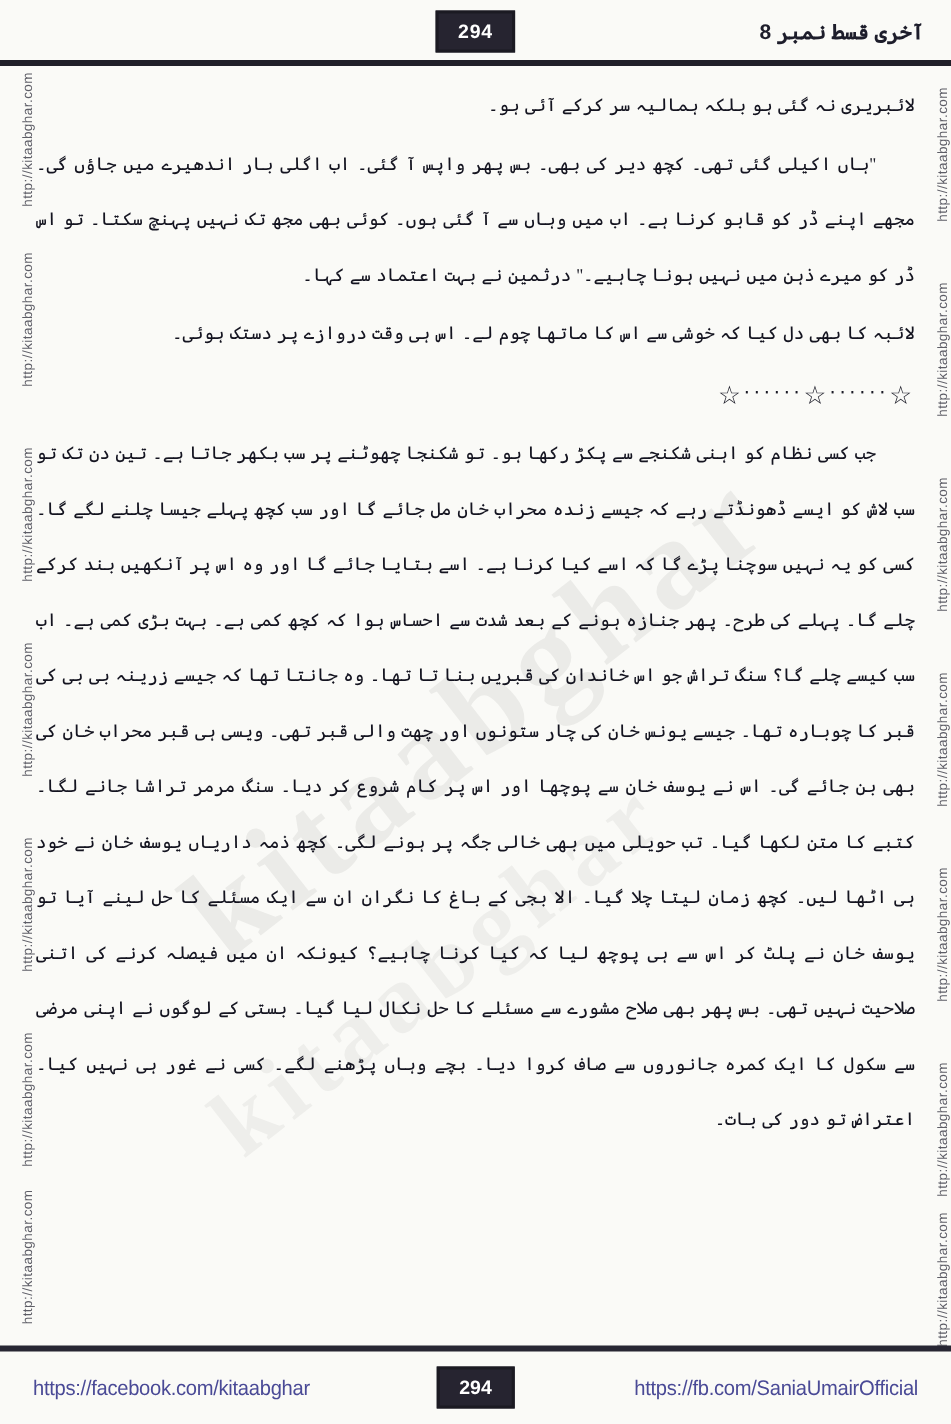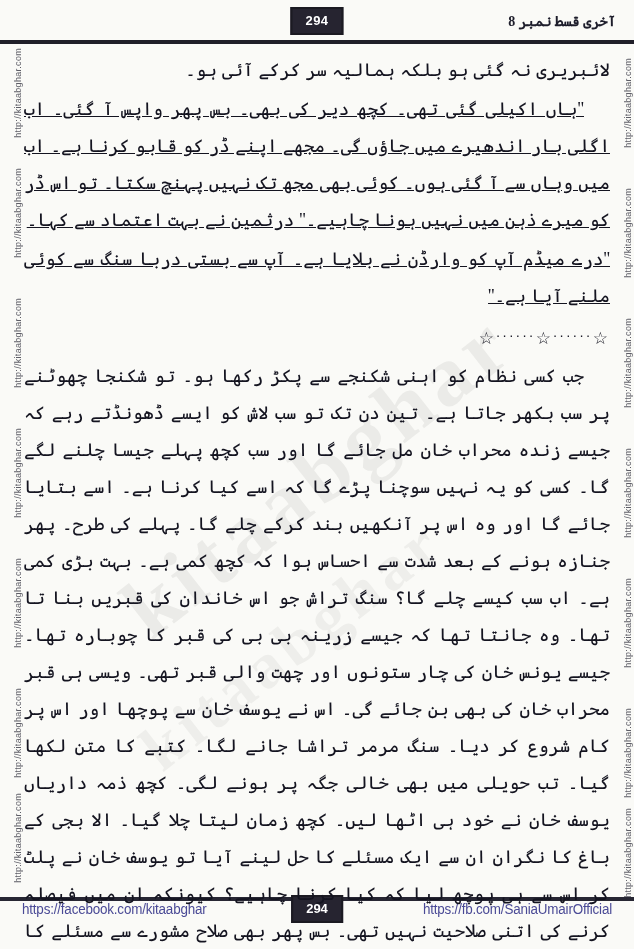--- a/index.html
+++ b/index.html
@@ -68,21 +68,21 @@
   }
   .header-title {
     font-family: "Liberation Serif", "DejaVu Serif", serif;
     font-size: 15px;
     color: #232338;
     direction: rtl;
     white-space: nowrap;
     font-weight: 600;
   }
   .header-episode {
-    font-family: Liberation Serif, serif;
+    font-family: Liberation Sans, sans-serif;
     font-size: 14px;
     color: #1d1d2b;
     direction: rtl;
     white-space: nowrap;
     font-weight: 700;
   }
   .page-badge {
     position: absolute;
     left: 50%;
     top: 7px;
@@ -137,30 +137,30 @@
     left: 24px;
     right: 24px;
     bottom: 62px;
     z-index: 4;
     direction: rtl;
     text-align: justify;
     text-align-last: right;
   }
   .para {
     font-family: "Liberation Serif", "DejaVu Serif", serif;
-    font-size: 18px;
+    font-size: 12px;
     line-height: 37px;
     color: #141420;
     margin: 0 0 0 0;
     direction: rtl;
     text-align: justify;
     text-align-last: right;
     word-spacing: 0.5px;
   }
-  .para + .para { margin-top: 2px; text-decoration: underline; }
+  .para + .para { margin-top: 2px; }
   .para.indent { text-indent: 26px; }
   .para.right-only {
     text-align: right;
     text-align-last: right;
   }
 
   
   .divider {
     text-align: center;
     margin: 9px 0 7px 0;
@@ -184,21 +184,21 @@
     right: 0;
     bottom: 48px;
     height: 4px;
     background: #272633;
     z-index: 3;
   }
   .footer {
     position: absolute;
     left: 0;
     right: 0;
-    bottom: 16px;
+    bottom: 0;
     height: 48px;
     z-index: 3;
   }
   .footer-inner {
     position: relative;
     height: 48px;
     display: flex;
     align-items: center;
     justify-content: space-between;
     padding: 0 22px;
@@ -263,21 +263,21 @@
     <div class="vmark" style="top:270px;">http://kitaabghar.com</div>
     <div class="vmark" style="top:400px;">http://kitaabghar.com</div>
     <div class="vmark" style="top:530px;">http://kitaabghar.com</div>
     <div class="vmark" style="top:660px;">http://kitaabghar.com</div>
     <div class="vmark" style="top:760px;">http://kitaabghar.com</div>
   </div>
 
   <div class="content">
     <p class="para right-only">لائبریری نہ گئی ہو بلکہ ہمالیہ سر کرکے آئی ہو۔</p>
     <p class="para indent">''ہاں اکیلی گئی تھی۔ کچھ دیر کی بھی۔ بس پھر واپس آ گئی۔ اب اگلی بار اندھیرے میں جاؤں گی۔ مجھے اپنے ڈر کو قابو کرنا ہے۔ اب میں وہاں سے آ گئی ہوں۔ کوئی بھی مجھ تک نہیں پہنچ سکتا۔ تو اس ڈر کو میرے ذہن میں نہیں ہونا چاہیے۔'' درثمین نے بہت اعتماد سے کہا۔</p>
-    <p class="para">''درے میڈم آپ کو وارڈن نے بلایا ہے۔ آپ سے بستی دربا سنگ سے کوئی ملنے آیا ہے۔''</p>
+    <p class="para">لائبہ کا بھی دل کیا کہ خوشی سے اس کا ماتھا چوم لے۔ اس ہی وقت دروازے پر دستک ہوئی۔</p>
 
     <div class="divider">
       <span>☆</span><span class="dots">······</span><span>☆</span><span class="dots">······</span><span>☆</span>
     </div>
 
     <p class="para indent">جب کسی نظام کو اہنی شکنجے سے پکڑ رکھا ہو۔ تو شکنجا چھوٹنے پر سب بکھر جاتا ہے۔ تین دن تک تو سب لاش کو ایسے ڈھونڈتے رہے کہ جیسے زندہ محراب خان مل جائے گا اور سب کچھ پہلے جیسا چلنے لگے گا۔ کسی کو یہ نہیں سوچنا پڑے گا کہ اسے کیا کرنا ہے۔ اسے بتایا جائے گا اور وہ اس پر آنکھیں بند کرکے چلے گا۔ پہلے کی طرح۔ پھر جنازہ ہونے کے بعد شدت سے احساس ہوا کہ کچھ کمی ہے۔ بہت بڑی کمی ہے۔ اب سب کیسے چلے گا؟ سنگ تراش جو اس خاندان کی قبریں بنا تا تھا۔ وہ جانتا تھا کہ جیسے زرینہ بی بی کی قبر کا چوبارہ تھا۔ جیسے یونس خان کی چار ستونوں اور چھت والی قبر تھی۔ ویسی ہی قبر محراب خان کی بھی بن جائے گی۔ اس نے یوسف خان سے پوچھا اور اس پر کام شروع کر دیا۔ سنگ مرمر تراشا جانے لگا۔ کتبے کا متن لکھا گیا۔ تب حویلی میں بھی خالی جگہ پر ہونے لگی۔ کچھ ذمہ داریاں یوسف خان نے خود ہی اٹھا لیں۔ کچھ زمان لیتا چلا گیا۔ الا بجی کے باغ کا نگران ان سے ایک مسئلے کا حل لینے آیا تو یوسف خان نے پلٹ کر اس سے ہی پوچھ لیا کہ کیا کرنا چاہیے؟ کیونکہ ان میں فیصلہ کرنے کی اتنی صلاحیت نہیں تھی۔ بس پھر بھی صلاح مشورے سے مسئلے کا حل نکال لیا گیا۔ بستی کے لوگوں نے اپنی مرضی سے سکول کا ایک کمرہ جانوروں سے صاف کروا دیا۔ بچے وہاں پڑھنے لگے۔ کسی نے غور ہی نہیں کیا۔ اعتراض تو دور کی بات۔</p>
 
   </div>
 
   <div class="rule-bottom"></div>

